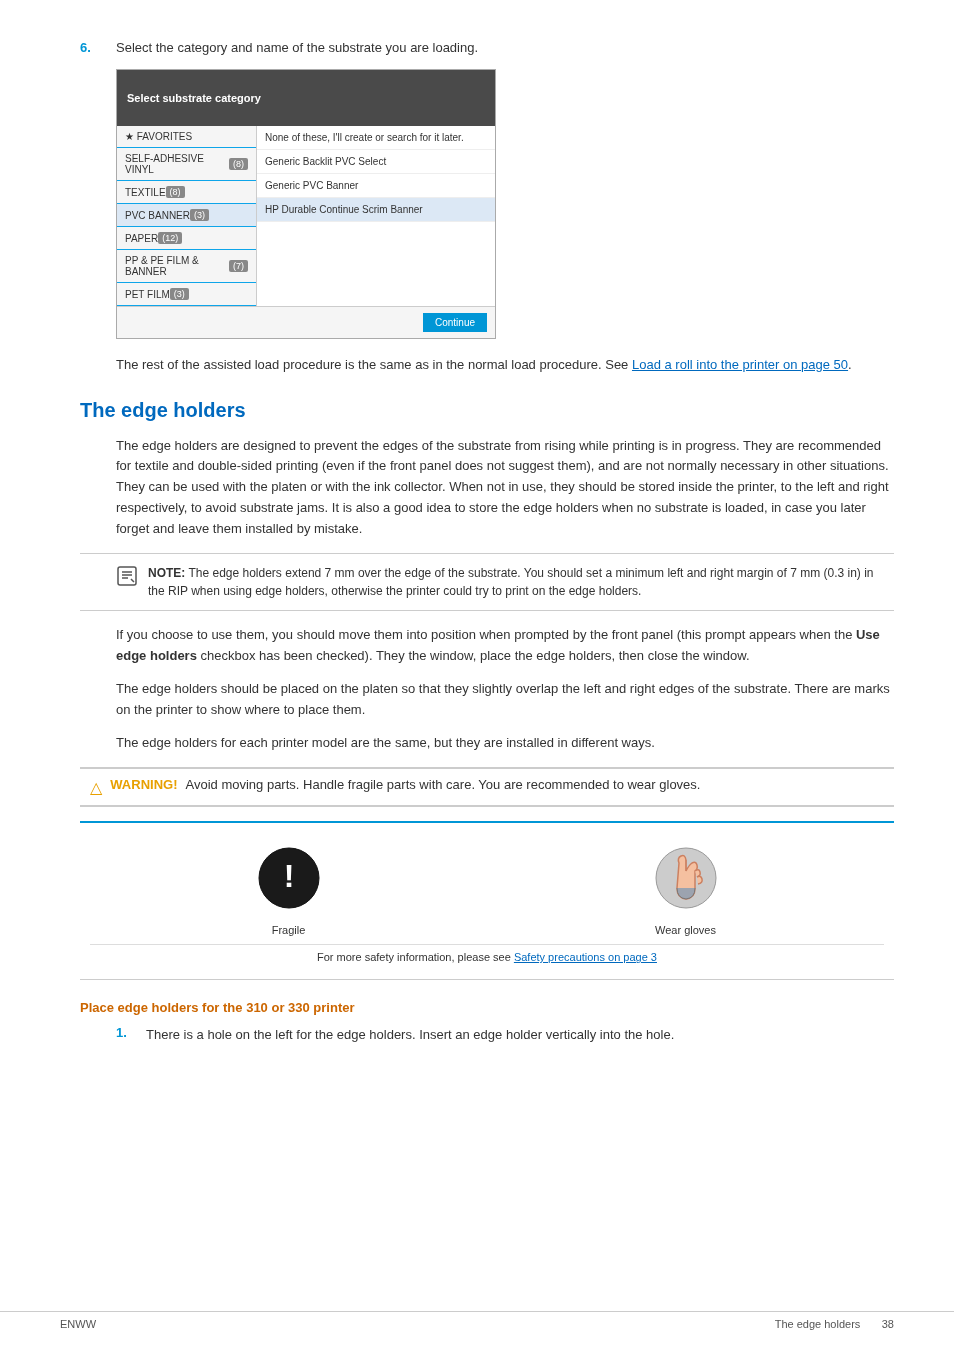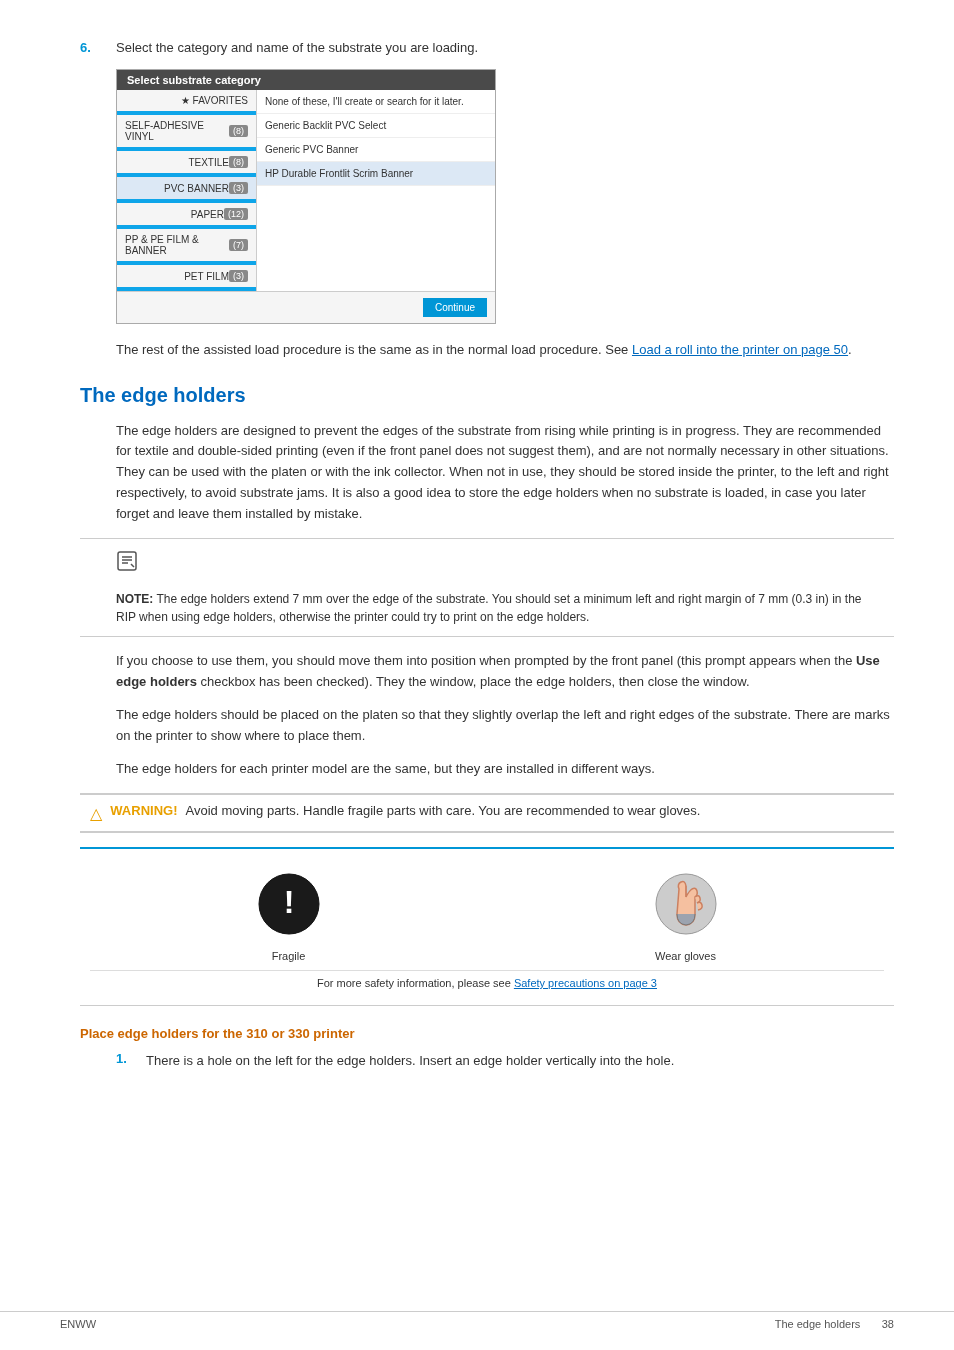--- a/index.html
+++ b/index.html
@@ -31,37 +31,37 @@
     
     .substrate-dialog {
       border: 1px solid #aaa;
       width: 380px;
       margin: 10px 0 16px 36px;
       font-size: 11px;
     }
     .substrate-dialog-title {
       background: #4a4a4a;
       color: #fff;
-      padding: 4px 10px;
+      padding: 22px 10px;
       font-size: 11px;
       font-weight: bold;
     }
     .substrate-dialog-body {
       display: flex;
     }
     .substrate-left {
       width: 140px;
       border-right: 1px solid #ccc;
       background: #f5f5f5;
     }
     .substrate-left-item {
       padding: 5px 8px;
-      border-bottom: 4px solid #0ea5e9;
-      display: flex;
-      justify-content: flex-end;
+      border-bottom: 1px solid #0ea5e9;
+      display: flex;
+      justify-content: flex-start;
       align-items: center;
       font-size: 10px;
       color: #333;
     }
     .substrate-left-item.active {
       background: #dce8f5;
     }
     .substrate-left-item .count {
       background: #888;
       color: #fff;
@@ -134,21 +134,20 @@
     .note-box {
       border-top: 1px solid #ccc;
       border-bottom: 1px solid #ccc;
       padding: 10px 10px 10px 36px;
       margin: 14px 0;
       display: flex;
       gap: 10px;
       font-size: 12px;
       color: #333;
       line-height: 1.5;
-      flex-direction: column;
     }
     .note-icon {
       font-size: 18px;
       min-width: 22px;
       margin-top: 1px;
     }
     .note-label {
       font-weight: bold;
       font-size: 12px;
     }
@@ -290,21 +289,21 @@
       </div>
       <div class="substrate-left-item">
         <span>PET FILM</span>
         <span class="count">(3)</span>
       </div>
     </div>
     <div class="substrate-right">
       <div class="substrate-right-item">None of these, I'll create or search for it later.</div>
       <div class="substrate-right-item">Generic Backlit PVC Select</div>
       <div class="substrate-right-item">Generic PVC Banner</div>
-      <div class="substrate-right-item highlighted">HP Durable Frontlit Scrim Banner</div>
+      <div class="substrate-right-item highlighted">HP Durable Continue Scrim Banner</div>
     </div>
   </div>
   <div class="substrate-dialog-footer">
     <button class="substrate-continue-btn">Continue</button>
   </div>
 </div>
 
 <p class="normal-text">
   <span>The rest of the assisted load procedure is the same as in the normal load procedure. See </span><a>Load a roll into the printer on page 50</a><span>.</span>
 </p>

